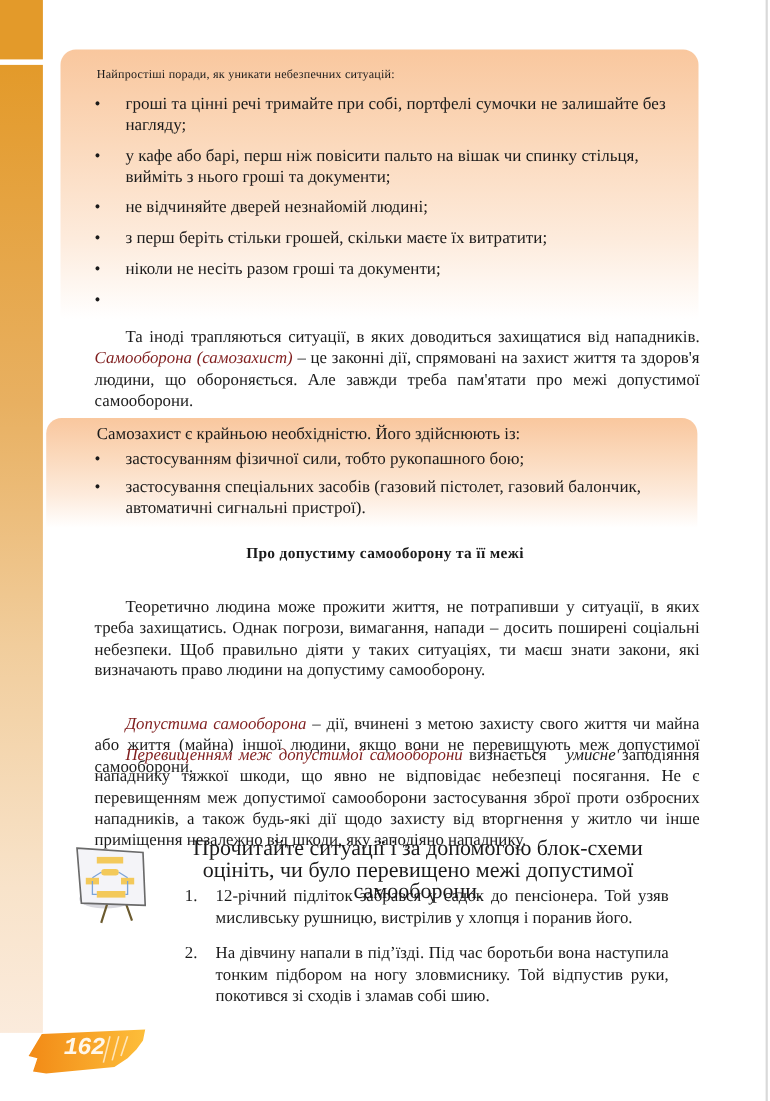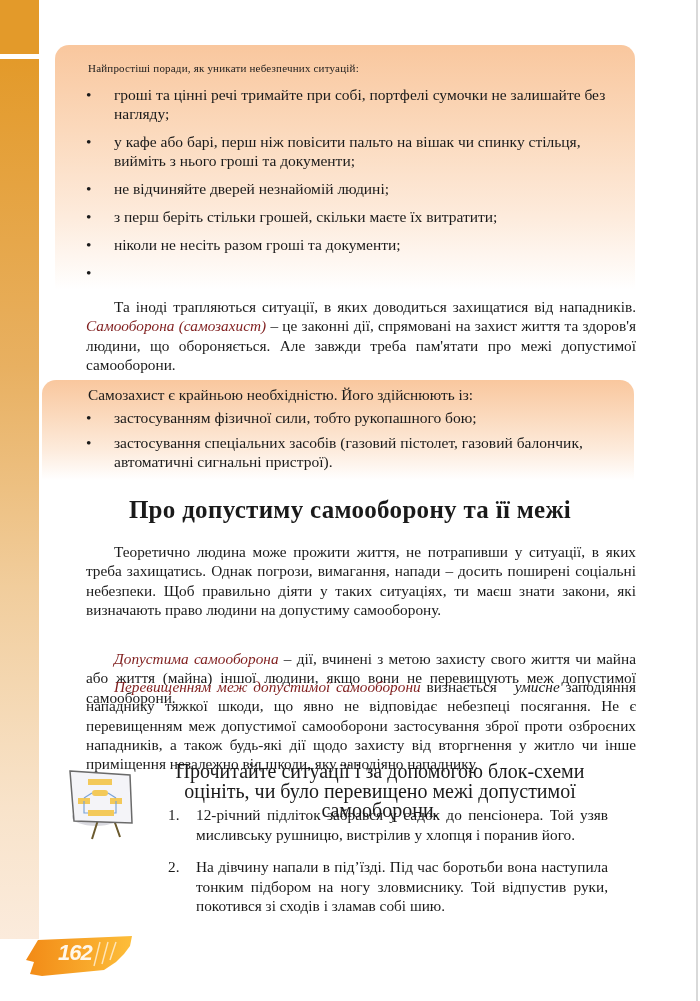--- a/index.html
+++ b/index.html
@@ -23,31 +23,31 @@
   .bullet-list li .bullet { position: absolute; left: 0; top: 0; }
 
   .para { position: absolute; font-size: 15.3px; line-height: 19.3px; text-align: justify; }
   .term { color: #7f1d1d; font-style: italic; }
   em.plain { font-style: italic; margin-left: 12px; }
 
   .box2-lead { position: absolute; left: 88px; top: 386px; font-size: 15.3px; }
   .bullet-list.list2 { left: 86px; top: 408px; width: 548px; }
   .bullet-list.list2 li { margin-bottom: 6px; }
 
-  .section-title { position: absolute; left: 0; width: 700px; top: 496px; text-align: center; font-weight: bold; font-size: 25px; letter-spacing: 0.3px; }
+  .section-title { position: absolute; left: 0; width: 700px; top: 496px; text-align: center; font-weight: bold; font-size: 14px; letter-spacing: 0.3px; }
 
   .easel-icon { position: absolute; left: 58px; top: 765px; width: 90px; height: 78px; }
 
   .task-prompt { position: absolute; left: 165px; top: 762px; width: 430px; text-align: center; font-size: 20px; line-height: 19.5px; }
   .task-list { position: absolute; left: 168px; top: 805px; width: 440px; list-style: none; }
   .task-list li { position: relative; padding-left: 28px; font-size: 15.3px; line-height: 19.5px; margin-bottom: 13px; text-align: justify; }
   .task-list li .num { position: absolute; left: 0; top: 0; }
 
   .page-badge { position: absolute; left: 20px; top: 932px; width: 120px; height: 46px; }
-  .page-number { position: absolute; left: 58px; top: 940px; font-family: Liberation Sans, sans-serif; font-weight: bold; font-size: 22px; color: #fff7ea; letter-spacing: -1px; font-style: italic; text-align: right; }
+  .page-number { position: absolute; left: 58px; top: 940px; font-family: Liberation Mono, monospace; font-weight: bold; font-size: 22px; color: #fff7ea; letter-spacing: -1px; font-style: italic; text-align: right; }
 </style>
 </head>
 <body>
 
 <div class="side-bar-top"></div>
 <div class="side-bar"></div>
 <div class="right-edge"></div>
 
 <div class="tip-box box1"></div>
 <div class="box-title">Найпростіші поради, як уникати небезпечних ситуацій:</div>

